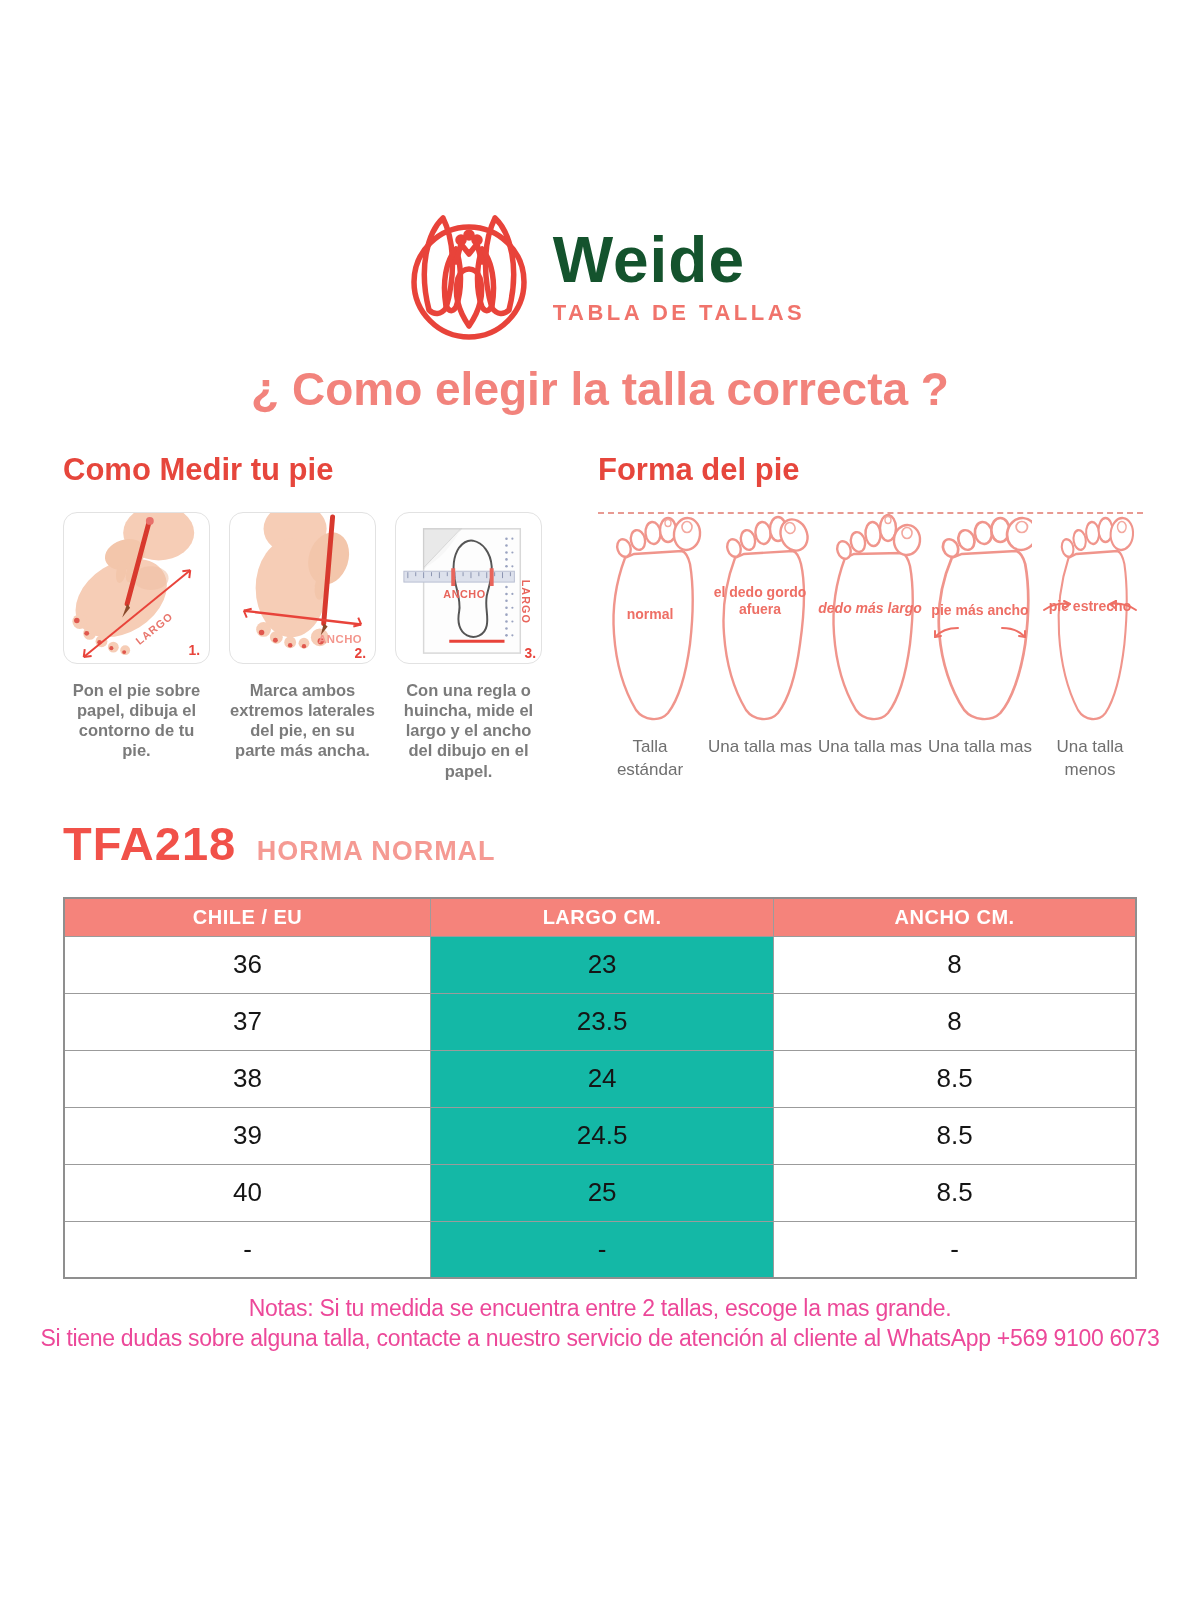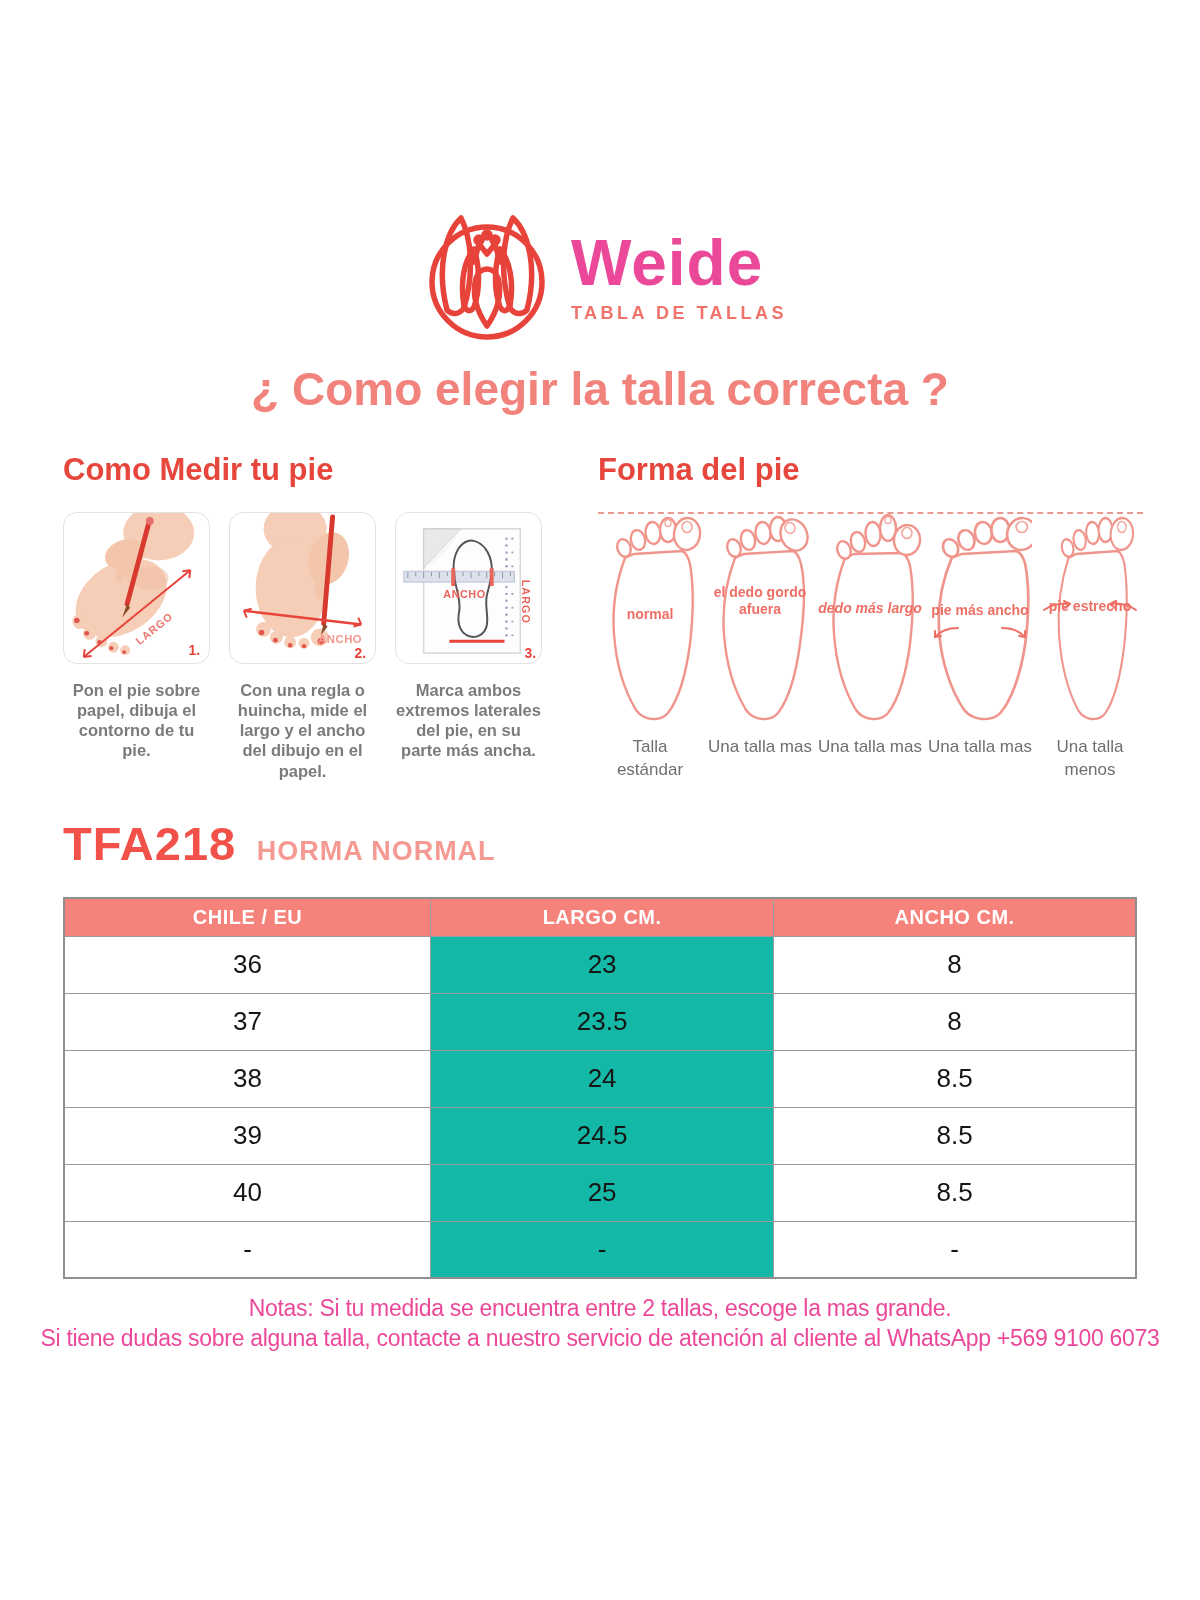--- a/index.html
+++ b/index.html
@@ -11,22 +11,22 @@
   }
   svg text { font-family:"Liberation Sans", sans-serif; }
 
   
   .logo-row {
     position:absolute; left:0; top:212px; width:1200px;
     display:flex; justify-content:center; align-items:center; gap:10px;
   }
   .logo-mark { width:148px; height:130px; }
   .logo-textblock { display:flex; flex-direction:column; }
-  .logo-word { font-size:64px; font-weight:bold; color:#ec4899; letter-spacing:1px; line-height:1; }
-  .logo-tagline { font-size:18px; font-weight:bold; color:#f0736b; letter-spacing:3.5px; margin-top:8px; }
+  .logo-word { font-size:64px; font-weight:bold; color:#14532d; letter-spacing:1px; line-height:1; }
+  .logo-tagline { font-size:22px; font-weight:bold; color:#f0736b; letter-spacing:3.5px; margin-top:8px; }
 
   
   .main-title {
     position:absolute; left:0; top:362px; width:1200px;
     text-align:center; font-size:46px; font-weight:bold; color:#f2837c;
   }
 
   
   .sec-h { font-size:31px; font-weight:bold; color:#e6463c; }
 
@@ -219,22 +219,22 @@
           <line x1="54" y1="130" x2="110" y2="130" stroke="#e8433a" stroke-width="3"></line>
           <text x="48" y="86" font-size="11" font-weight="bold" fill="#e8655c" letter-spacing="0.5">ANCHO</text>
           <text x="128" y="90" font-size="11" font-weight="bold" fill="#e8655c" letter-spacing="1" transform="rotate(90 128 90)" text-anchor="middle">LARGO</text>
           <text x="142" y="147" font-size="14" font-weight="bold" fill="#e8433a" text-anchor="end">3.</text>
         </svg>
       </div>
     </div>
 
     <div class="captions-row">
       <div class="step-caption">Pon el pie sobre papel, dibuja el contorno de tu pie.</div>
+      <div class="step-caption">Marca ambos extremos laterales del pie, en su parte más ancha.</div>
       <div class="step-caption">Con una regla o huincha, mide el largo y el ancho del dibujo en el papel.</div>
-      <div class="step-caption">Marca ambos extremos laterales del pie, en su parte más ancha.</div>
     </div>
   </div>
 
   <div class="section-shape">
     <div class="sec-h">Forma del pie</div>
     <div class="toe-line"></div>
 
     <div class="feet-row">
 
       <div class="foot-fig">

